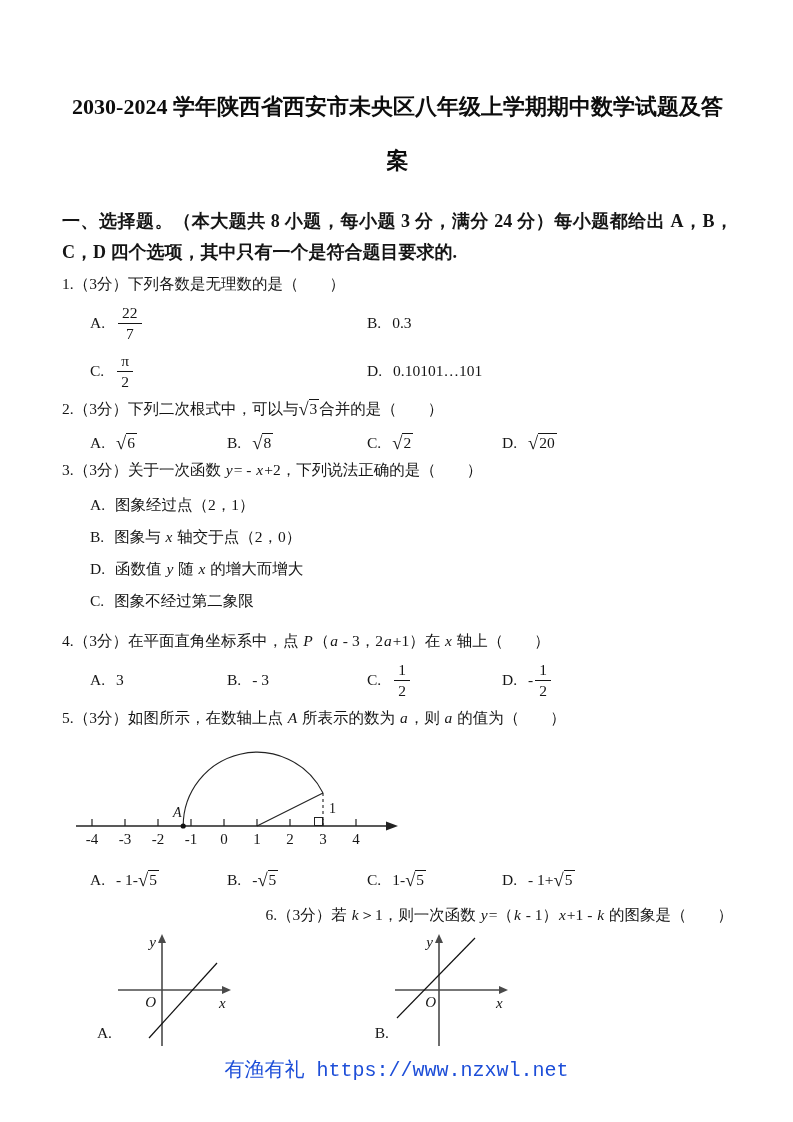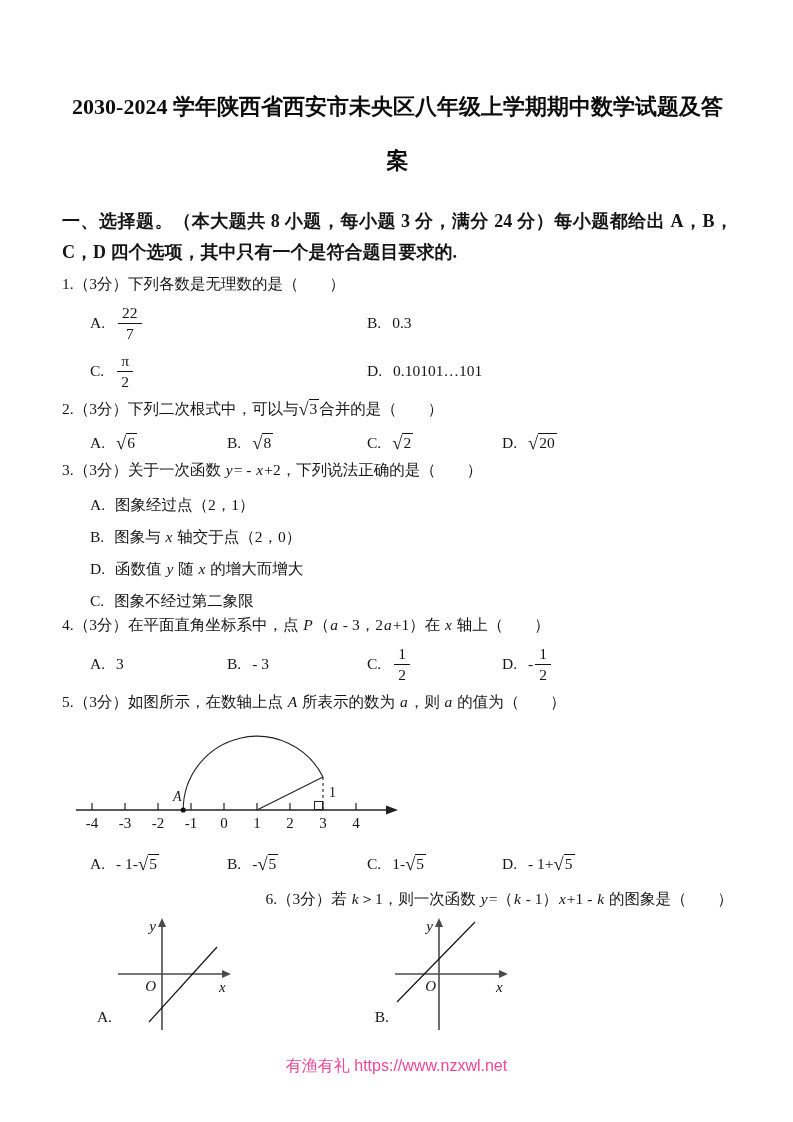--- a/index.html
+++ b/index.html
@@ -41,22 +41,22 @@
   .fig5{margin:6px 0 0 12px;}
   .graphs{display:flex;margin:4px 0 0 0;}
   .graph-block{display:flex;}
   .graph-label{align-self:flex-end;font-size:15.5px;width:22px;margin-bottom:4px;}
   .gb-a{margin-left:28px;}
   .gb-b{margin-left:115px;}
   svg text{font-family:"Liberation Serif","DejaVu Serif",serif;}
   .footer{
     position:absolute;left:0;right:0;top:1056px;
     text-align:center;
-    font-family:Liberation Sans, sans-serif;
-    font-size:16px;color:#ec4899;
+    font-family:Liberation Mono, monospace;
+    font-size:20px;color:#1d4ed8;
   }
 </style>
 </head>
 <body>
 
 <div class="page">
   <div class="content">
 
     <div class="title">
       <div class="tline">2030-2024 学年陕西省西安市未央区八年级上学期期中数学试题及答</div>
@@ -112,21 +112,21 @@
     </div>
 
     <div class="q">
       <div class="stem"><span>3.（3分）关于一次函数 </span><span class="it">y</span><span>= - </span><span class="it">x</span><span>+2，下列说法正确的是（　　）</span></div>
       <div class="q3opt"><span class="lab">A.</span><span><span>图象经过点（2，1）</span></span></div>
       <div class="q3opt"><span class="lab">B.</span><span><span>图象与 </span><span class="it">x</span><span> 轴交于点（2，0）</span></span></div>
       <div class="q3opt"><span class="lab">D.</span><span><span>函数值 </span><span class="it">y</span><span> 随 </span><span class="it">x</span><span> 的增大而增大</span></span></div>
       <div class="q3opt"><span class="lab">C.</span><span><span>图象不经过第二象限</span></span></div>
     </div>
 
-    <div class="q" style="margin-top:0;">
+    <div class="q" style="margin-top:16px;">
       <div class="stem"><span>4.（3分）在平面直角坐标系中，点 </span><span class="it">P</span><span>（</span><span class="it">a</span><span> - 3，2</span><span class="it">a</span><span>+1）在 </span><span class="it">x</span><span> 轴上（　　）</span></div>
       <div class="opt-row row-tall">
         <div class="opt w137">
             <span class="lab">A.</span>
             <span><span>3</span></span>
           </div>
         <div class="opt w140">
             <span class="lab">B.</span>
             <span><span> - 3</span></span>
           </div>

